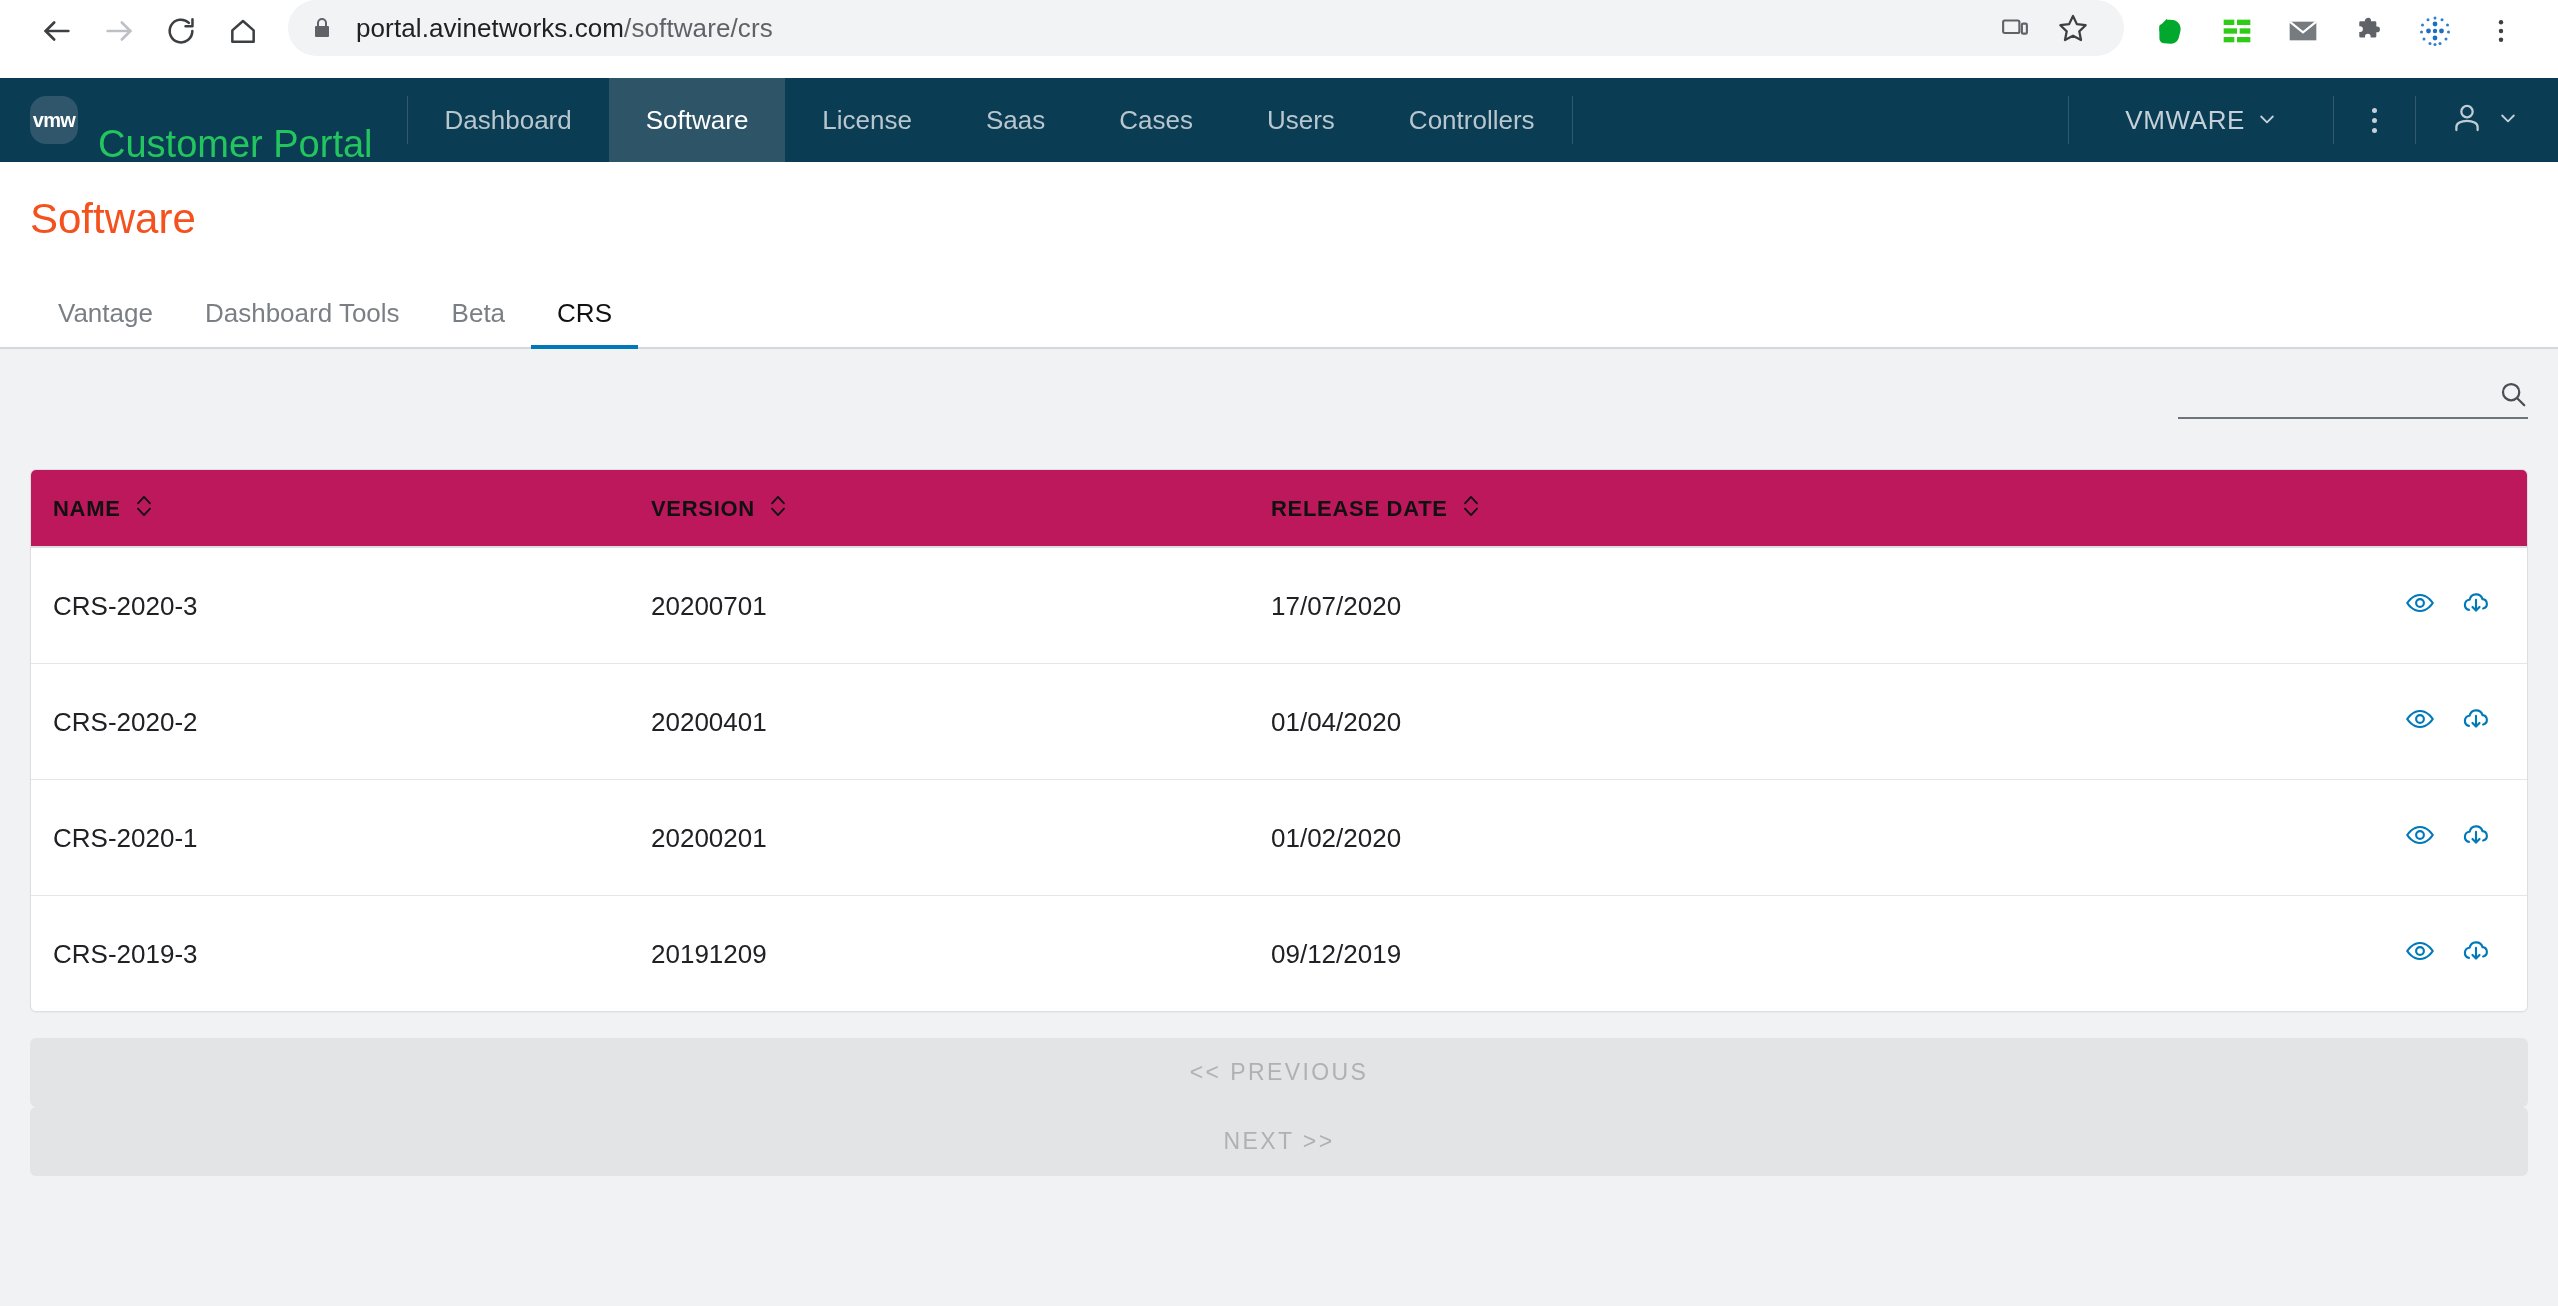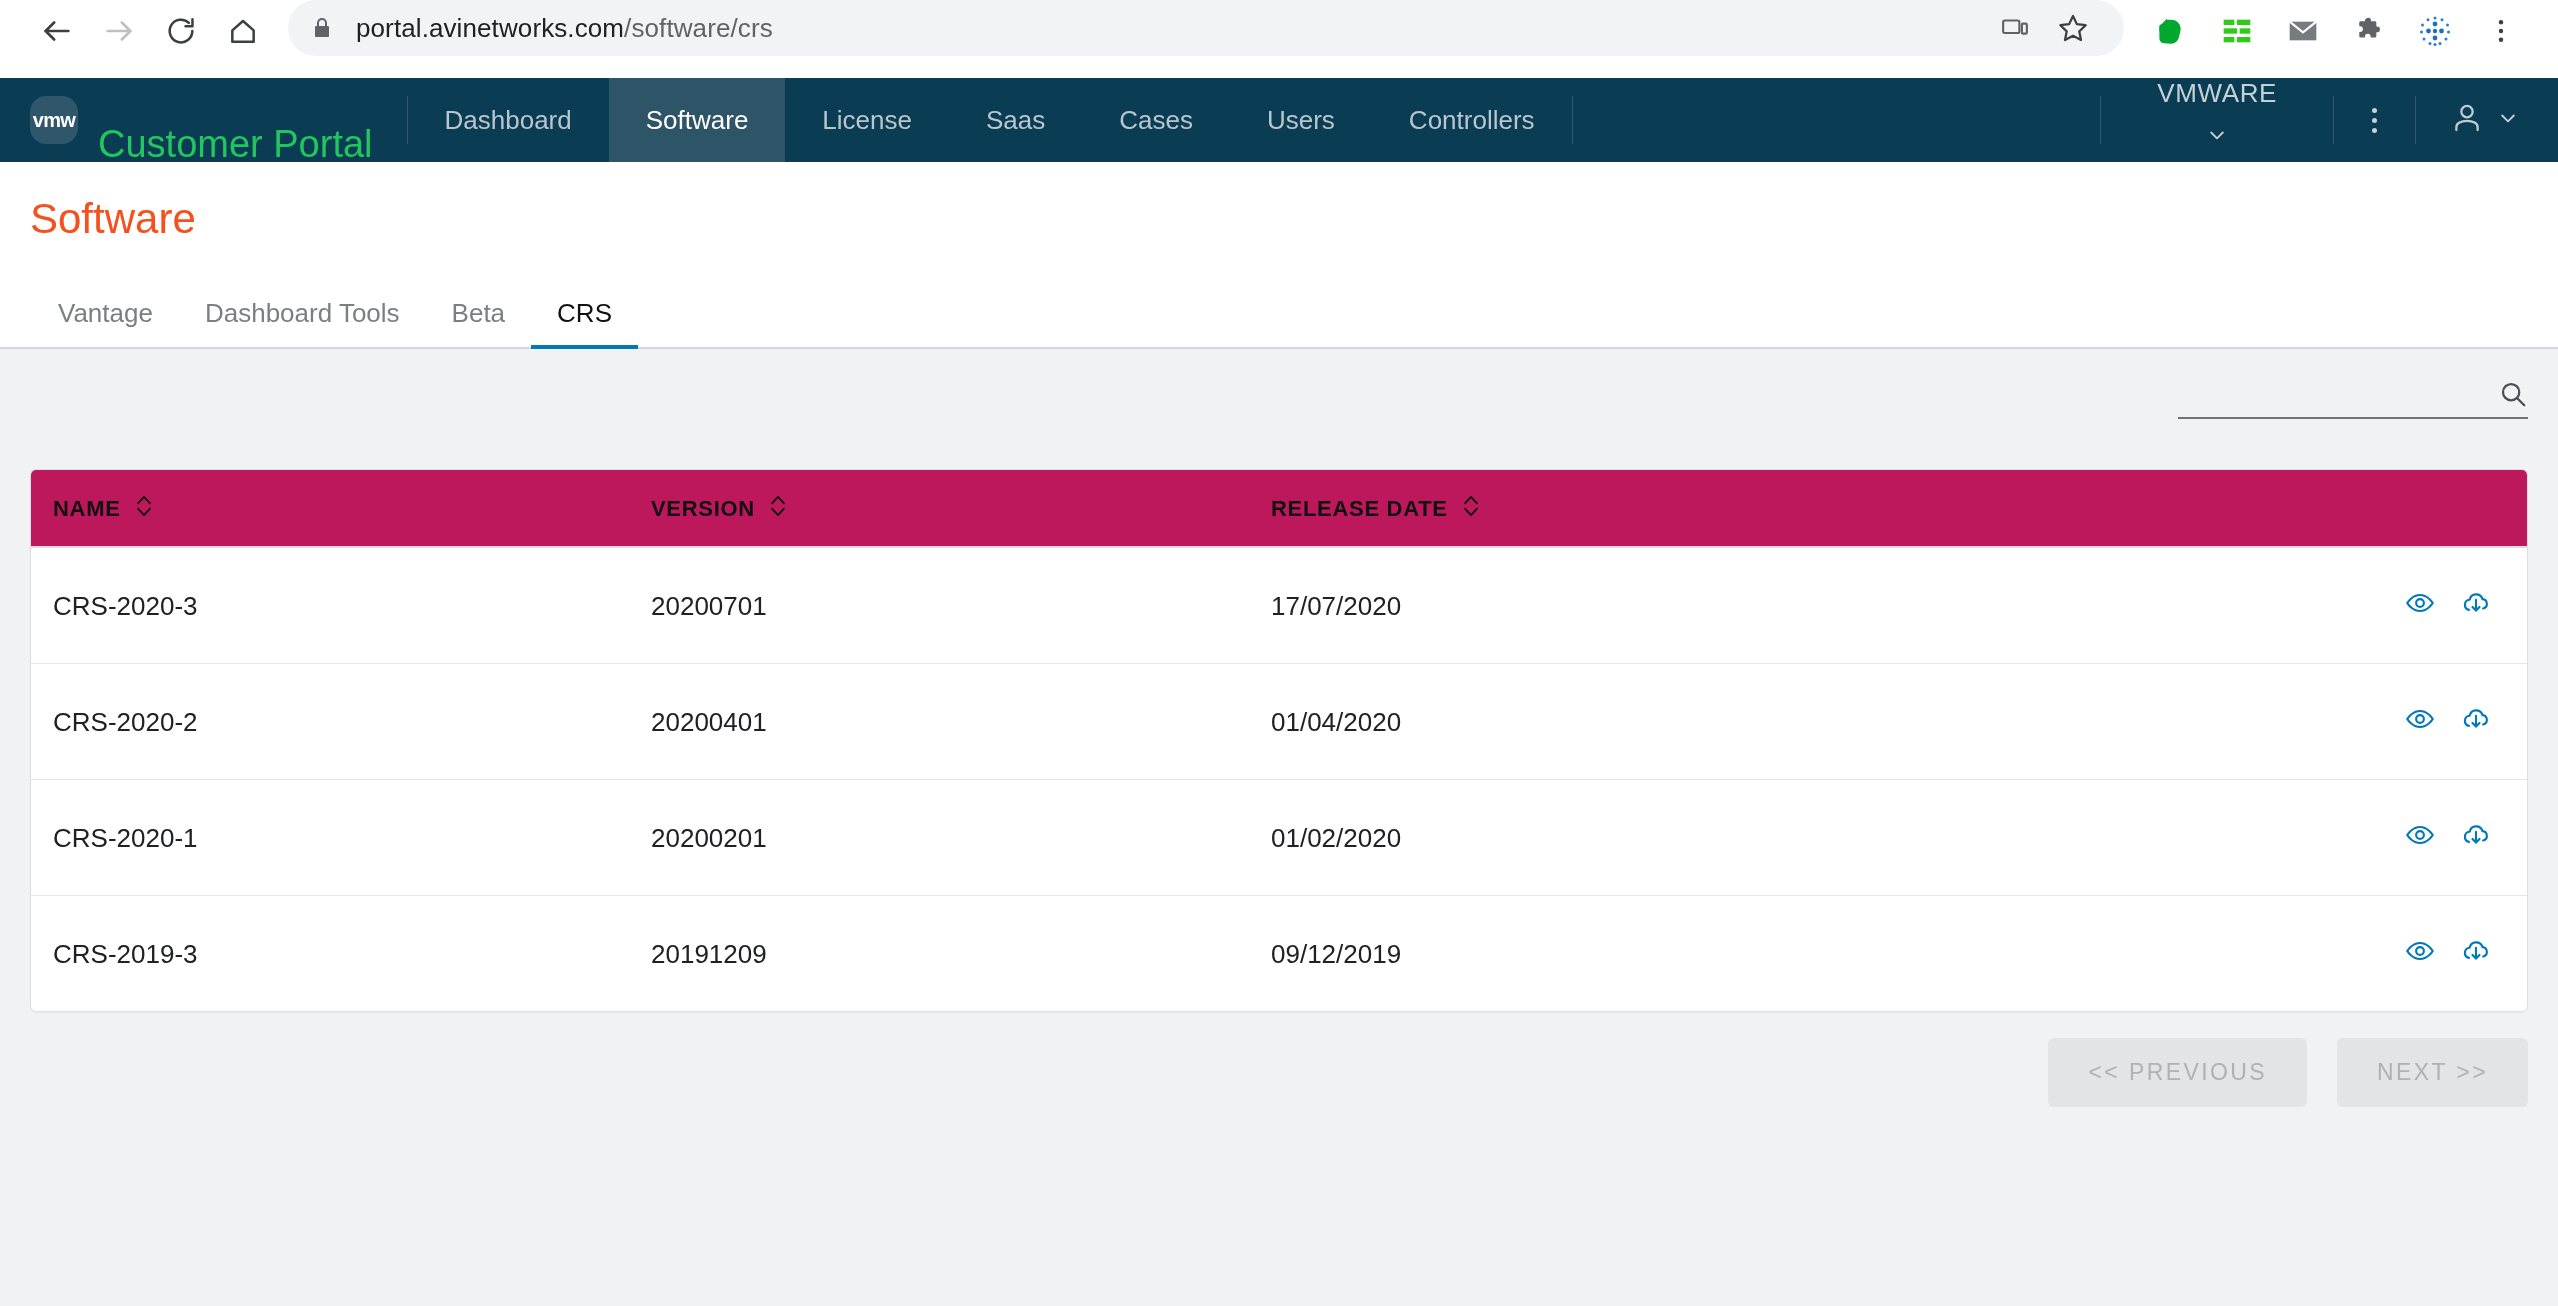--- a/index.html
+++ b/index.html
@@ -124,21 +124,20 @@
   .nav-spacer { flex: 1 1 auto; }
   .nav-right { display: flex; align-items: stretch; flex: 0 0 auto; }
   .nav-org {
     display: flex; align-items: center; gap: 12px;
     padding: 0 56px;
     font-size: 26px;
     color: #c5d1d8;
     letter-spacing: 0.6px;
     white-space: nowrap;
     cursor: pointer;
-    flex-direction: column;
   }
   .nav-kebab {
     display: flex; align-items: center; justify-content: center;
     padding: 0 38px;
     cursor: pointer;
   }
   .kebab-dots { display: flex; flex-direction: column; gap: 5px; }
   .kebab-dots i { width: 5px; height: 5px; border-radius: 50%; background: #c5d1d8; display: block; }
   .nav-user {
     display: flex; align-items: center; gap: 14px;
@@ -254,22 +253,22 @@
     text-align: right;
     padding-right: 36px;
   }
   .action-icons { display: inline-flex; align-items: center; gap: 26px; }
   .icon-btn { cursor: pointer; display: inline-flex; }
 
   
   .pager {
     display: flex;
     justify-content: flex-end;
-    gap: 30px;
     padding: 26px 0 0 0;
+    flex-direction: column;
   }
   .pg-btn {
     background: #e3e4e6;
     border: none;
     border-radius: 6px;
     color: #aeb1b5;
     font-size: 23px;
     letter-spacing: 2.4px;
     font-family: "Liberation Sans", sans-serif;
     padding: 21px 40px;

